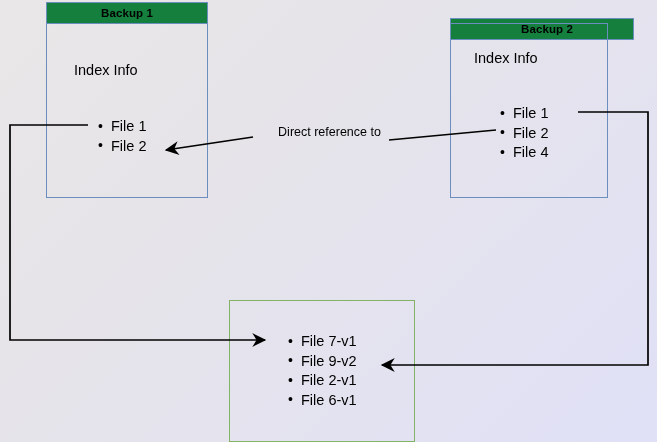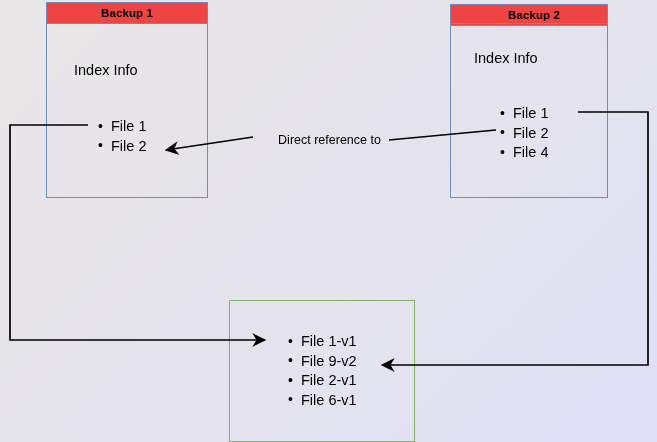--- a/index.html
+++ b/index.html
@@ -23,21 +23,21 @@
   .box {
     position: absolute;
     box-sizing: border-box;
     border: 1.6px solid #6c8ebf;
     background: transparent;
   }
   .box-header {
     position: absolute;
     box-sizing: border-box;
     border: 1.6px solid #6c8ebf;
-    background: #ef4444;
+    background: #15803d;
     font-weight: bold;
     font-size: 11.5px;
     color: #000;
     display: flex;
     align-items: center;
     justify-content: center;
     letter-spacing: 0.1px;
   }
   .box-green {
     border-color: #82b366;
@@ -97,40 +97,40 @@
   <div class="box-header" style="left:46px; top:2px; width:162px; height:22px;">
     <span>Backup 1</span>
   </div>
   <div class="box" style="left:46px; top:23px; width:162px; height:175px;"></div>
   <div class="index-label" style="left:74px; top:62px;">Index Info</div>
   <ul class="file-list" style="left:95px; top:117px;">
     <li>File 1</li>
     <li>File 2</li>
   </ul>
 
-  <div class="box-header" style="left:450px; top:4px; width:158px; height:22px;padding-left:10px;">
+  <div class="box-header" style="left:450px; top:18px; width:184px; height:22px;padding-left:10px;">
     <span>Backup 2</span>
   </div>
   <div class="box" style="left:450px; top:23px; width:158px; height:175px;"></div>
   <div class="index-label" style="left:474px; top:50px;">Index Info</div>
   <ul class="file-list" style="left:497px; top:104px;">
     <li>File 1</li>
     <li>File 2</li>
     <li>File 4</li>
   </ul>
 
   <div class="box box-green" style="left:229px; top:300px; width:186px; height:142px;"></div>
   <ul class="file-list" style="left:285px; top:332px;">
-    <li>File 1-v1</li>
+    <li>File 7-v1</li>
     <li>File 9-v2</li>
     <li>File 2-v1</li>
     <li>File 6-v1</li>
   </ul>
 
-  <div class="center-label" style="left:252px; top:132px; width:155px;">
+  <div class="center-label" style="left:252px; top:124px; width:155px;">
     <div>Direct reference to</div>
   </div>
 
   <svg class="edges" viewBox="0 0 657 442" xmlns="http://www.w3.org/2000/svg">
     <defs>
       <marker id="arrowOpen" viewBox="0 0 12 12" refX="10" refY="6" markerWidth="9" markerHeight="9" orient="auto-start-reverse">
         <path d="M 0 0.6 L 11 6 L 0 11.4 L 3.4 6 Z" fill="#000"></path>
       </marker>
     </defs>
 

